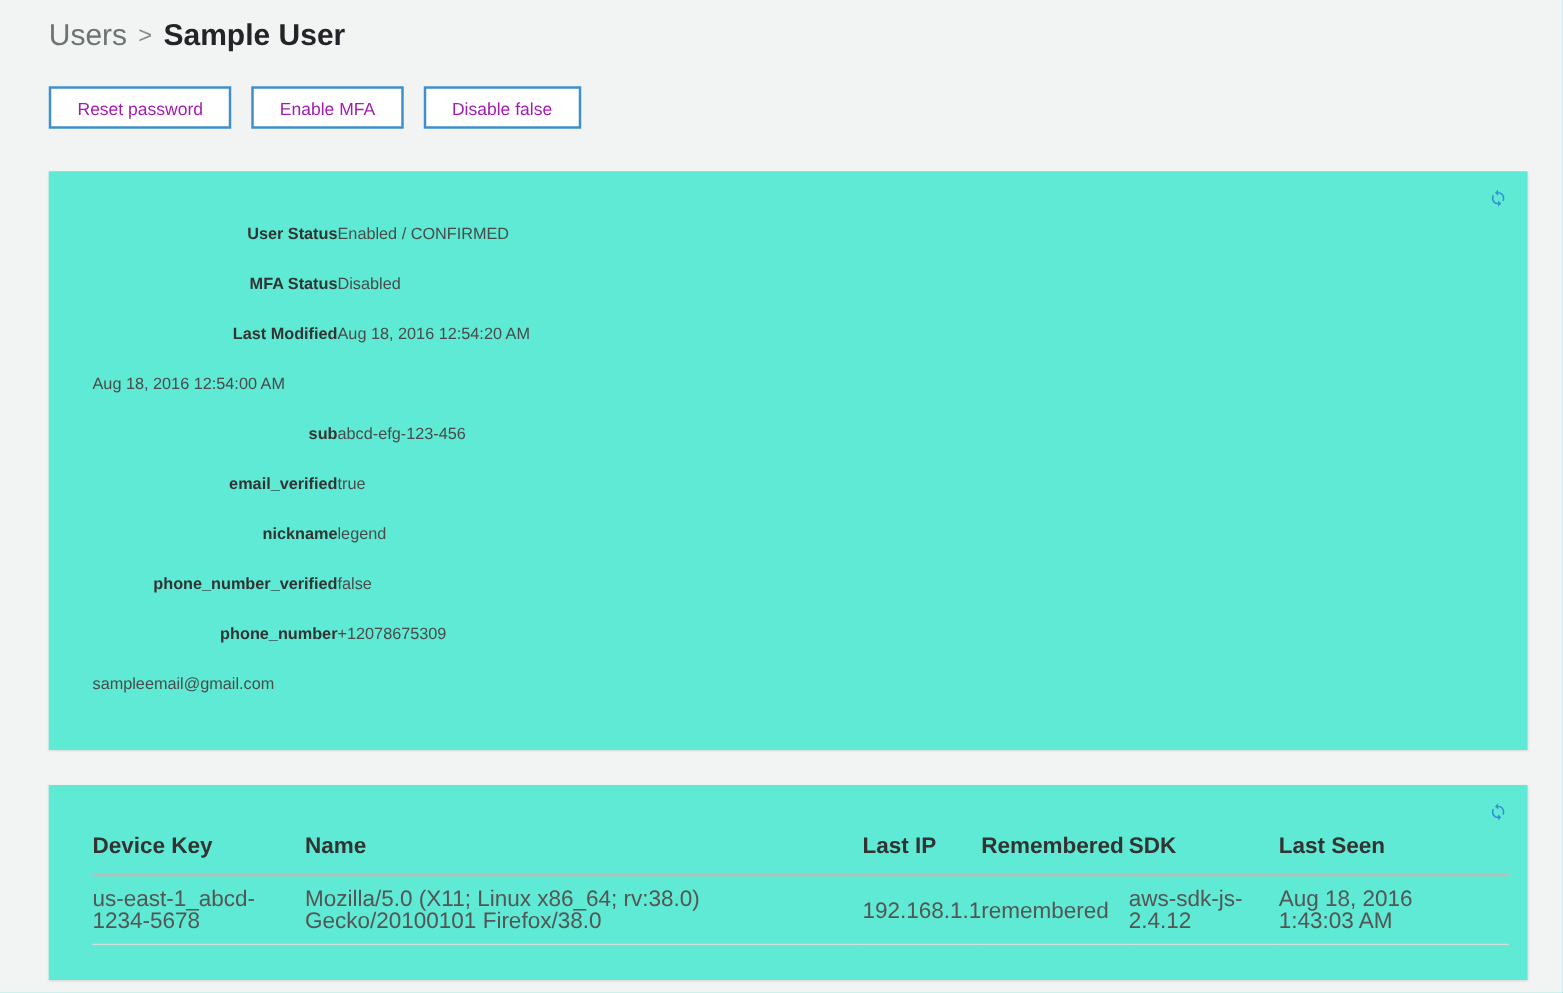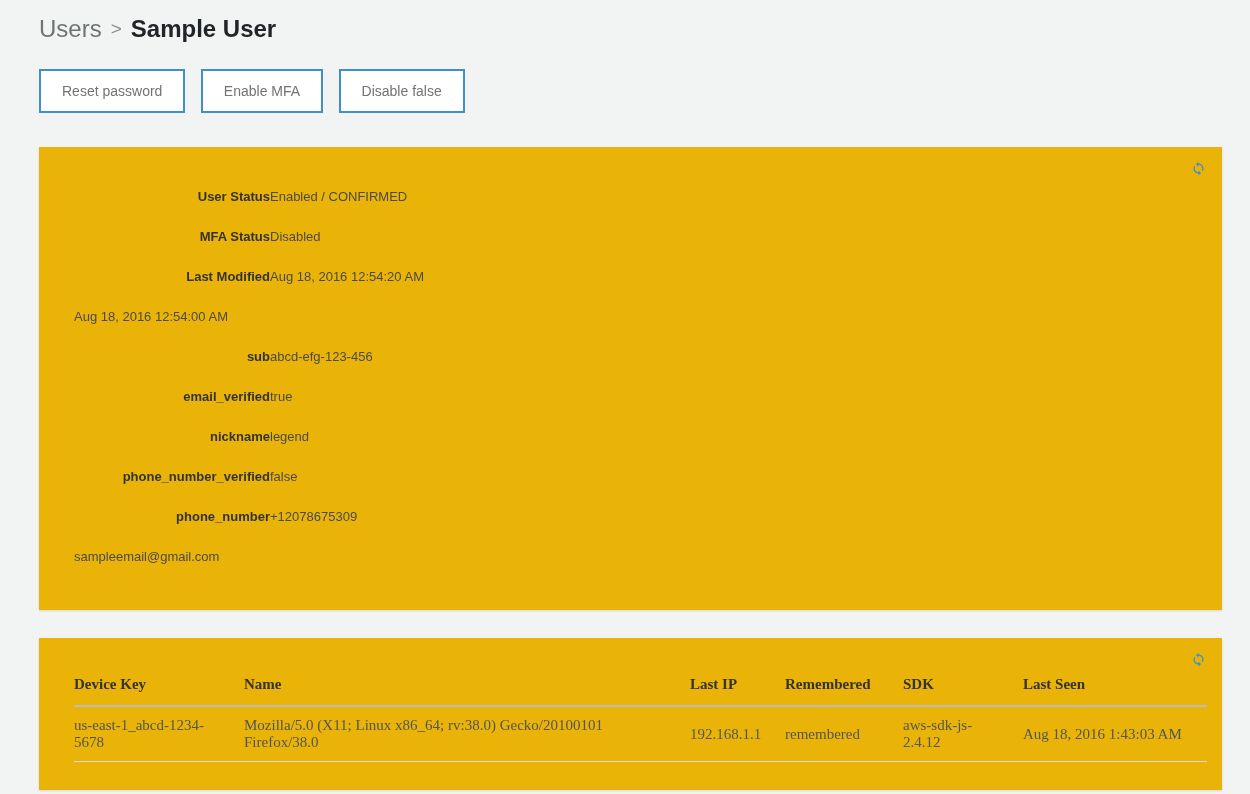--- a/index.html
+++ b/index.html
@@ -35,34 +35,34 @@
     font-weight: bold;
   }
 
   
   .actions {
     margin-top: 25px;
   }
   .btn {
     background: #ffffff;
     border: 2px solid #3e8fca;
-    color: #737373;
+    color: #a21caf;
     font-family: "Liberation Sans", "DejaVu Sans", sans-serif;
     font-size: 14px;
     padding: 0 21px;
-    height: 44px;
+    height: 34px;
     line-height: 32px;
     margin-right: 11px;
     cursor: pointer;
   }
 
   
   .panel {
     position: relative;
-    background: #eab308;
+    background: #5eead4;
     box-shadow: 0 1px 2px rgba(0,0,0,0.12);
   }
   .details-panel {
     margin-top: 34px;
     padding: 30px 35px 33px 35px;
     min-height: 463px;
   }
   .devices-panel {
     margin-top: 28px;
     padding: 34px 32px 28px 35px;
@@ -96,22 +96,21 @@
   }
   .detail-value {
     color: #4b4b4b;
   }
 
   
   .devices-table {
     width: 1133px;
     table-layout: fixed;
     border-collapse: collapse;
-    font-size: 15px;
-    font-family: Liberation Serif, serif;
+    font-size: 18px;
   }
   .devices-table th {
     text-align: left;
     font-weight: bold;
     color: #333333;
     padding: 4px 25px 12px 0;
     border-bottom: 2px solid #bcbcbc;
     white-space: nowrap;
   }
   .devices-table td {

